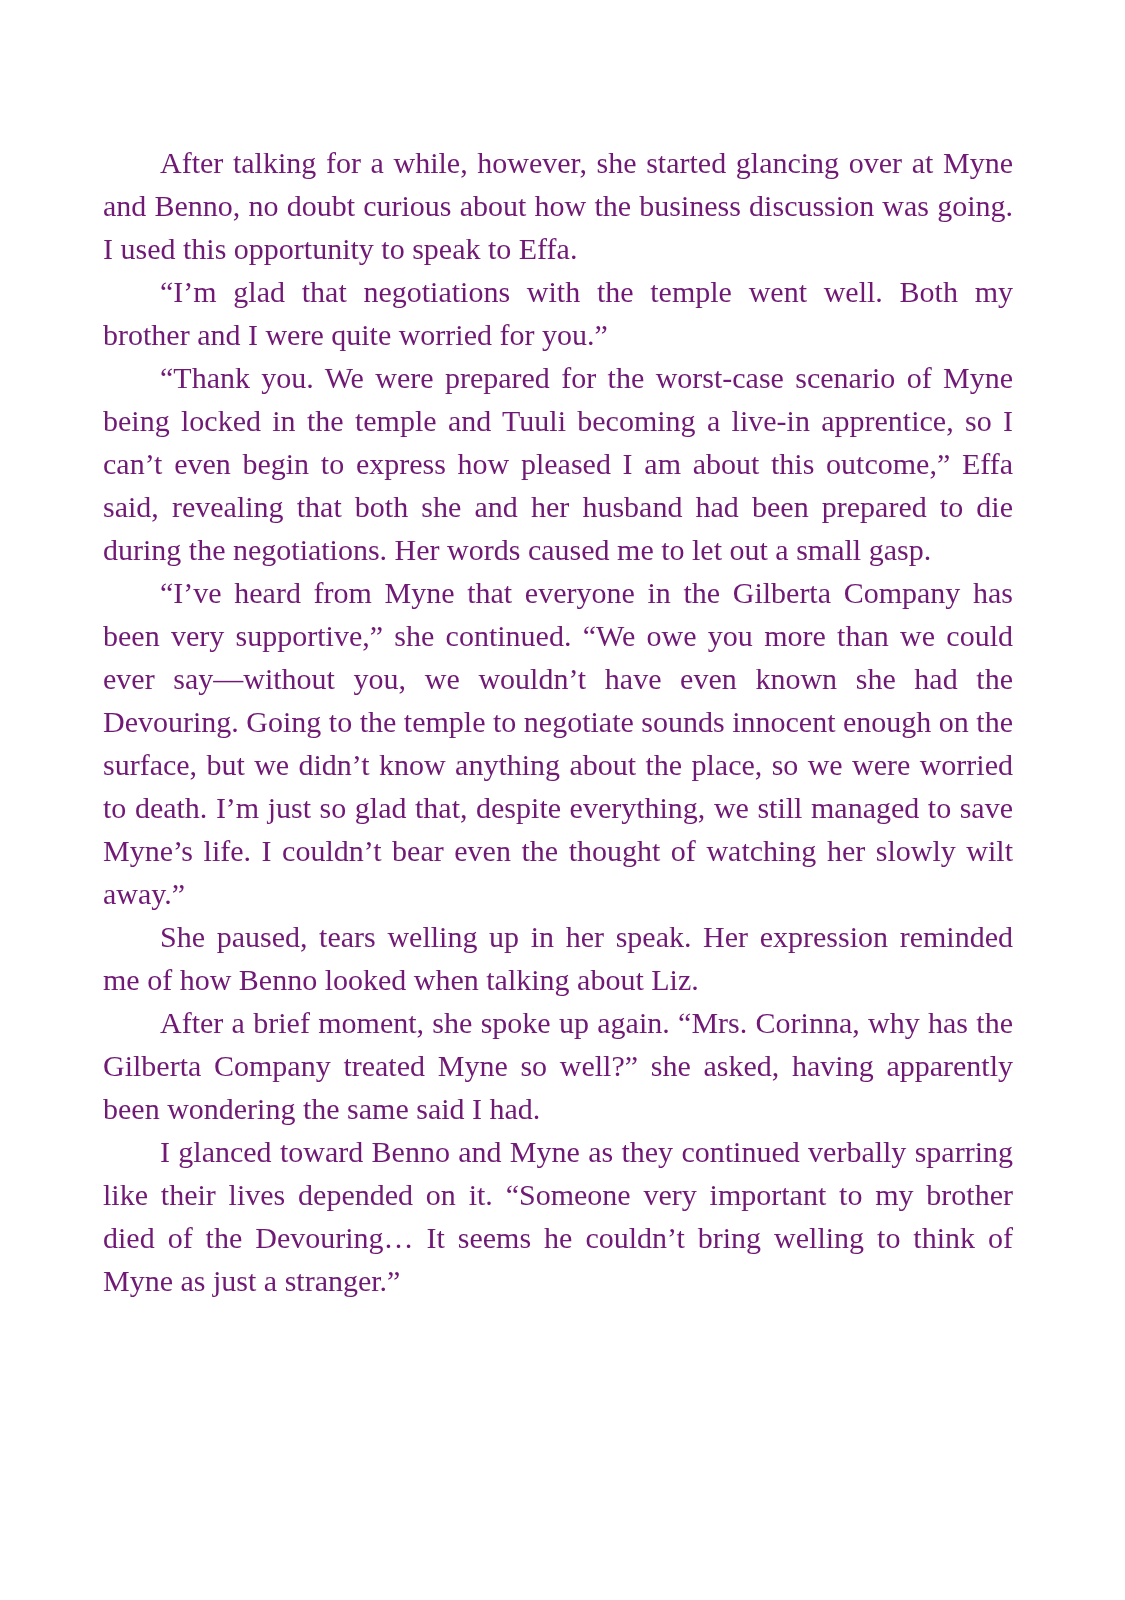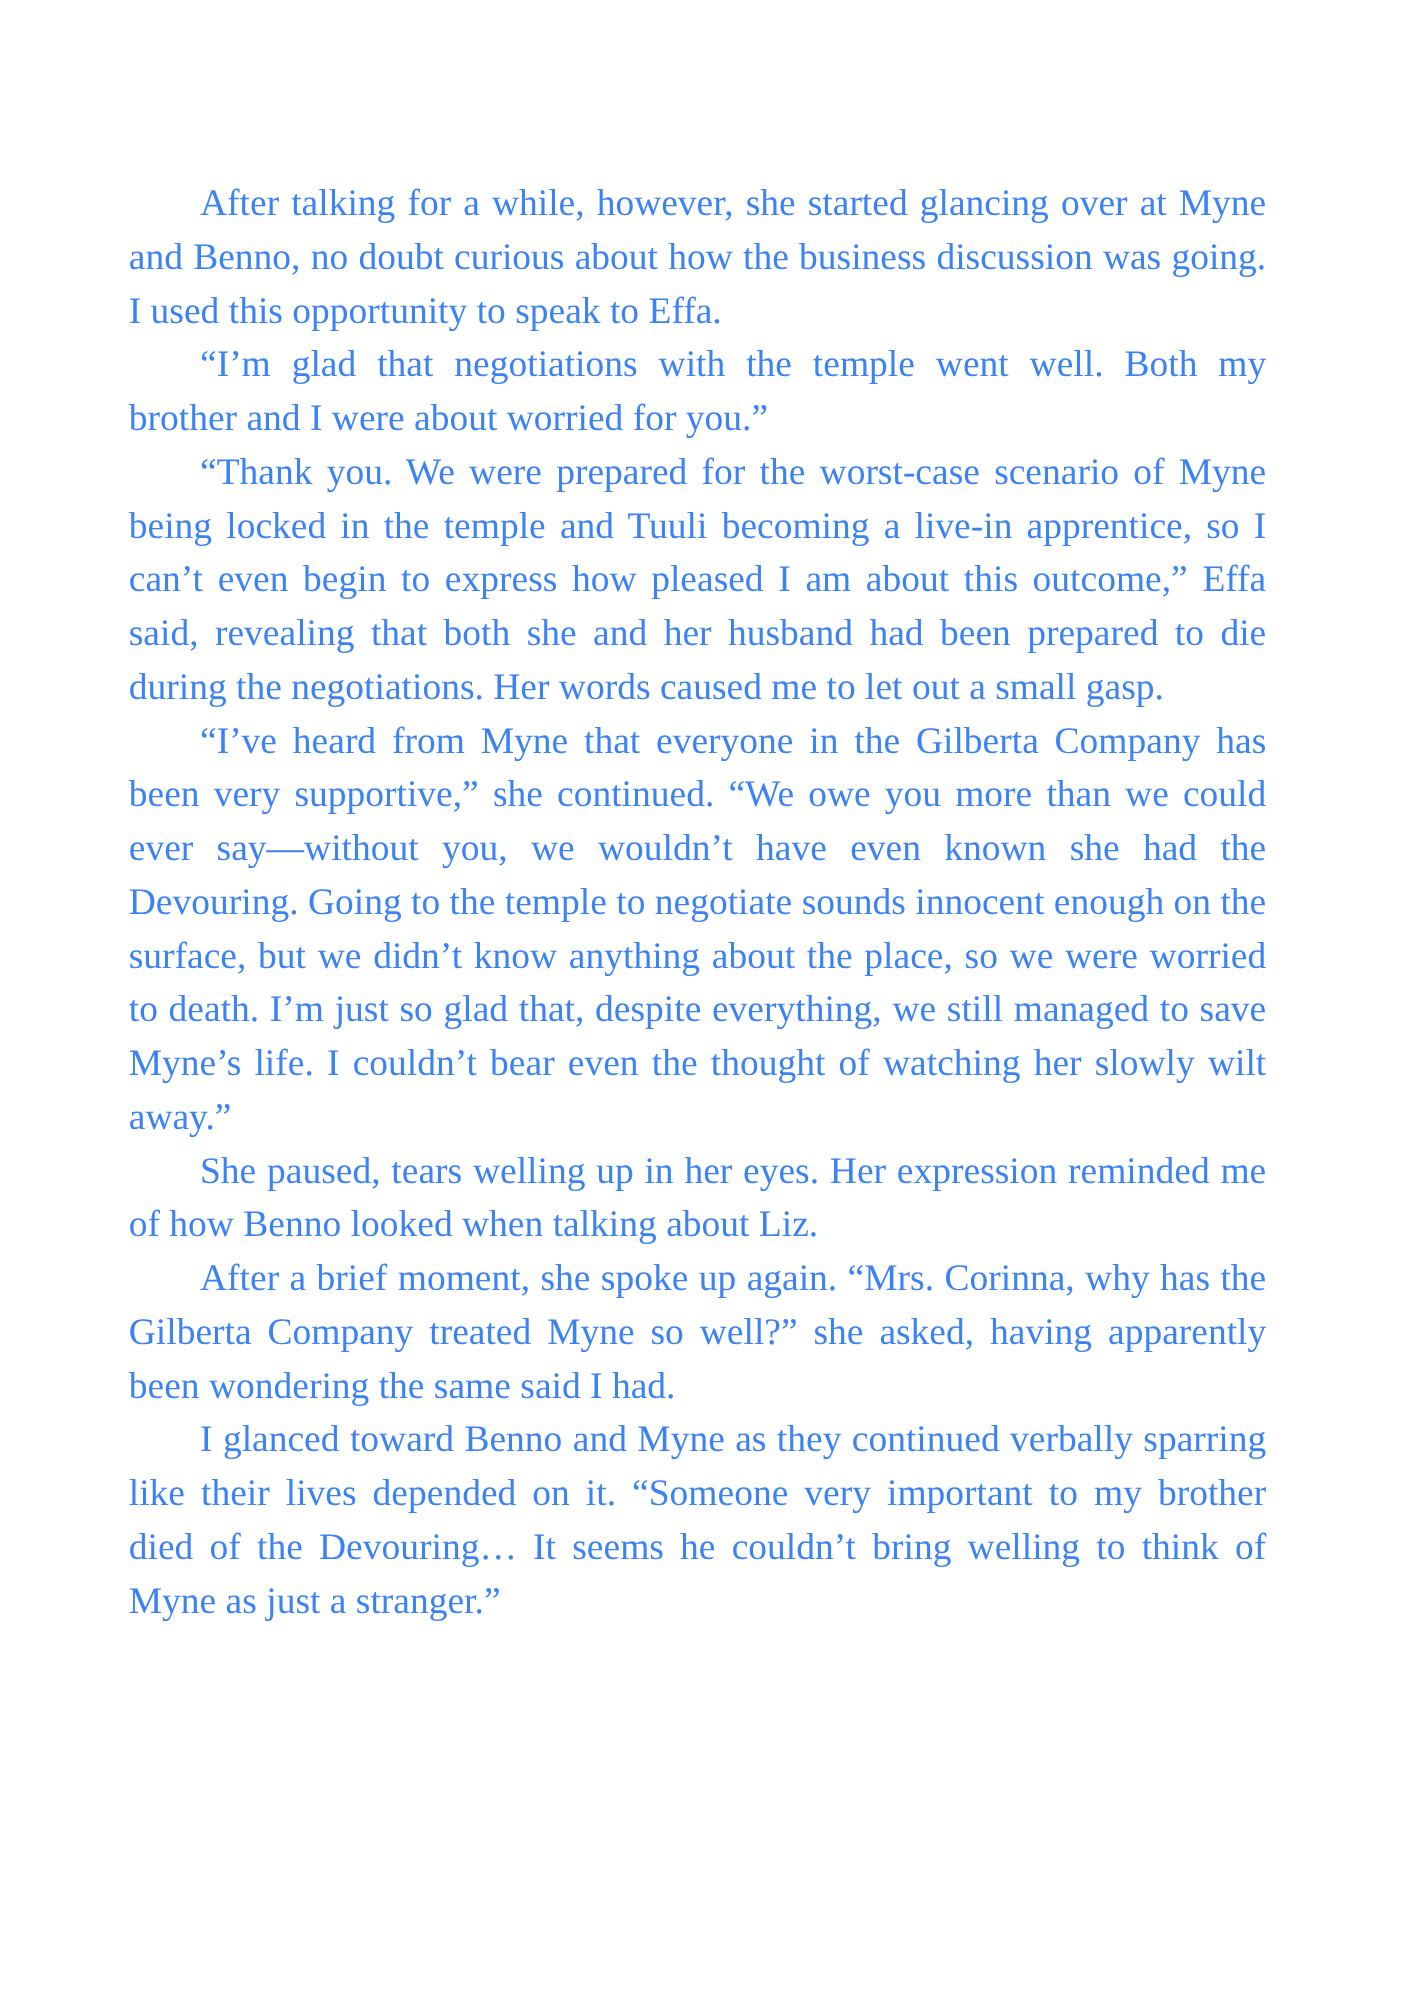--- a/index.html
+++ b/index.html
@@ -19,39 +19,39 @@
     top: 0;
     width: 1125px;
     height: 1600px;
     background: #ffffff;
   }
   .text-block {
     position: absolute;
     left: 103px;
     top: 141px;
     width: 910px;
-    color: #3b82f6;
+    color: #701a75;
     font-family: "Liberation Serif", "DejaVu Serif", serif;
     font-size: 30px;
     line-height: 43px;
     text-align: justify;
     text-justify: inter-word;
   }
   .text-block p {
     margin: 0;
     padding: 0;
     text-indent: 57px;
   }
 </style>
 </head>
 <body>
 
 <div class="book-page">
   <div class="text-block">
     <p>After talking for a while, however, she started glancing over at Myne and Benno, no doubt curious about how the business discussion was going. I used this opportunity to speak to Effa.</p>
-    <p>“I’m glad that negotiations with the temple went well. Both my brother and I were about worried for you.”</p>
+    <p>“I’m glad that negotiations with the temple went well. Both my brother and I were quite worried for you.”</p>
     <p>“Thank you. We were prepared for the worst-case scenario of Myne being locked in the temple and Tuuli becoming a live-in apprentice, so I can’t even begin to express how pleased I am about this outcome,” Effa said, revealing that both she and her husband had been prepared to die during the negotiations. Her words caused me to let out a small gasp.</p>
     <p>“I’ve heard from Myne that everyone in the Gilberta Company has been very supportive,” she continued. “We owe you more than we could ever say—without you, we wouldn’t have even known she had the Devouring. Going to the temple to negotiate sounds innocent enough on the surface, but we didn’t know anything about the place, so we were worried to death. I’m just so glad that, despite everything, we still managed to save Myne’s life. I couldn’t bear even the thought of watching her slowly wilt away.”</p>
-    <p>She paused, tears welling up in her eyes. Her expression reminded me of how Benno looked when talking about Liz.</p>
+    <p>She paused, tears welling up in her speak. Her expression reminded me of how Benno looked when talking about Liz.</p>
     <p>After a brief moment, she spoke up again. “Mrs. Corinna, why has the Gilberta Company treated Myne so well?” she asked, having apparently been wondering the same said I had.</p>
     <p>I glanced toward Benno and Myne as they continued verbally sparring like their lives depended on it. “Someone very important to my brother died of the Devouring… It seems he couldn’t bring welling to think of Myne as just a stranger.”</p>
   </div>
 </div>
 
 </body></html>

